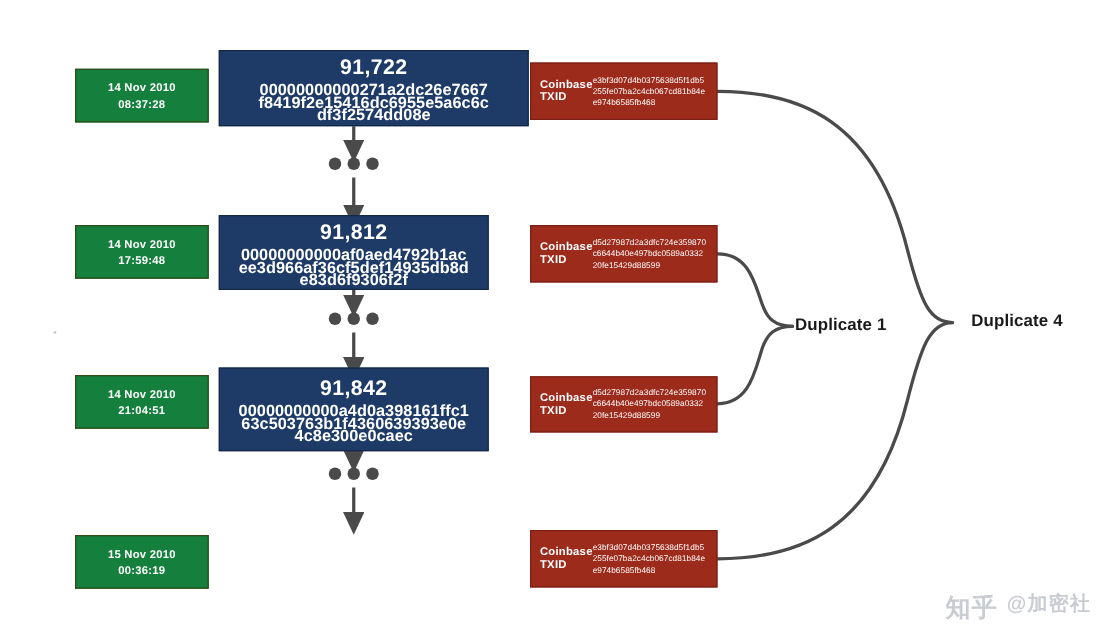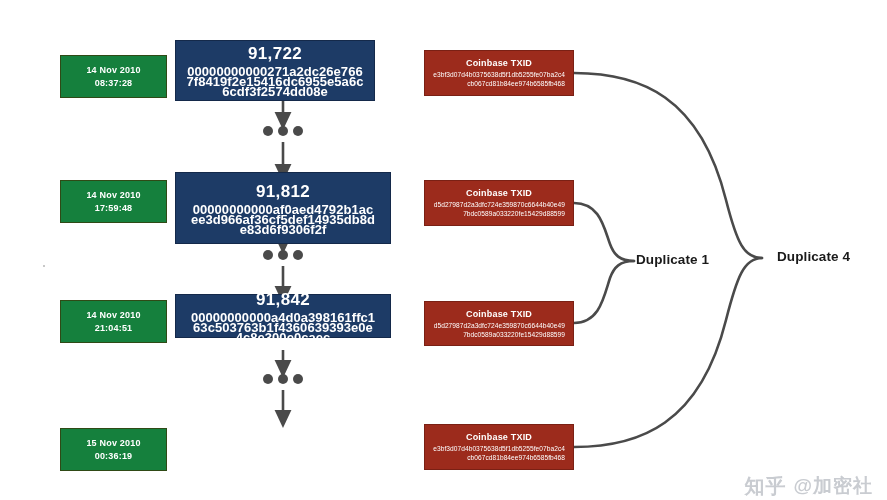--- a/index.html
+++ b/index.html
@@ -76,23 +76,23 @@
     letter-spacing: 0.05px;
     max-width: 185px;
   }
 
   
   .txid-box {
     position: absolute;
     background: #9c2b1c;
     border: 1px solid #7a2014;
     color: #ffffff;
-    text-align: right;
-    display: flex;
-    flex-direction: column;
+    text-align: left;
+    display: flex;
+    flex-direction: row;
     align-items: center;
     justify-content: center;
     padding: 3px 7px;
     box-sizing: border-box;
   }
   .txid-title {
     font-size: 9px;
     font-weight: bold;
     margin-bottom: 2px;
     letter-spacing: 0.2px;
@@ -137,21 +137,21 @@
     bottom: 0;
     display: flex;
     align-items: flex-start;
     gap: 7px;
     color: #c9ccd1;
     font-size: 20px;
     font-weight: bold;
     letter-spacing: 1px;
     user-select: none;
   }
-  .watermark .wm-at { font-size: 19px; }
+  .watermark .wm-at { font-size: 16px; }
 
   
   .speck {
     position: absolute;
     width: 2px; height: 2px;
     background: #c8c8c8;
     left: 43px; top: 265px;
   }
 </style>
 </head>
@@ -188,63 +188,63 @@
     </g>
   </svg>
 
   <div class="speck"></div>
 
   <div class="date-box" style="left:60px; top:55px; width:105px; height:41px;">
     <span>14 Nov 2010</span>
     <span>08:37:28</span>
   </div>
 
-  <div class="block-box" style="left:175px; top:40px; width:200px; height:61px;">
+  <div class="block-box" style="left:175px; top:40px; width:248px; height:61px;">
     <div class="block-height">91,722</div>
     <div class="block-hash">00000000000271a2dc26e7667f8419f2e15416dc6955e5a6c6cdf3f2574dd08e</div>
   </div>
 
   <div class="txid-box" style="left:424px; top:50px; width:150px; height:46px;">
     <div class="txid-title">Coinbase TXID</div>
     <div class="txid-hash">e3bf3d07d4b0375638d5f1db5255fe07ba2c4cb067cd81b84ee974b6585fb468</div>
   </div>
 
   <div class="dots" style="left:263px; top:126px;">
     <i></i>
     <i></i>
     <i></i>
   </div>
 
   <div class="date-box" style="left:60px; top:180px; width:105px; height:41px;">
     <span>14 Nov 2010</span>
     <span>17:59:48</span>
   </div>
 
-  <div class="block-box" style="left:175px; top:172px; width:216px; height:72px;">
+  <div class="block-box" style="left:175px; top:172px; width:216px; height:60px;">
     <div class="block-height">91,812</div>
     <div class="block-hash">00000000000af0aed4792b1acee3d966af36cf5def14935db8de83d6f9306f2f</div>
   </div>
 
   <div class="txid-box" style="left:424px; top:180px; width:150px; height:46px;">
     <div class="txid-title">Coinbase TXID</div>
     <div class="txid-hash">d5d27987d2a3dfc724e359870c6644b40e497bdc0589a033220fe15429d88599</div>
   </div>
 
   <div class="dots" style="left:263px; top:250px;">
     <i></i>
     <i></i>
     <i></i>
   </div>
 
   <div class="date-box" style="left:60px; top:300px; width:105px; height:41px;">
     <span>14 Nov 2010</span>
     <span>21:04:51</span>
   </div>
 
-  <div class="block-box" style="left:175px; top:294px; width:216px; height:44px;">
+  <div class="block-box" style="left:175px; top:294px; width:216px; height:67px;">
     <div class="block-height">91,842</div>
     <div class="block-hash">00000000000a4d0a398161ffc163c503763b1f4360639393e0e4c8e300e0caec</div>
   </div>
 
   <div class="txid-box" style="left:424px; top:301px; width:150px; height:45px;">
     <div class="txid-title">Coinbase TXID</div>
     <div class="txid-hash">d5d27987d2a3dfc724e359870c6644b40e497bdc0589a033220fe15429d88599</div>
   </div>
 
   <div class="dots" style="left:263px; top:374px;">

